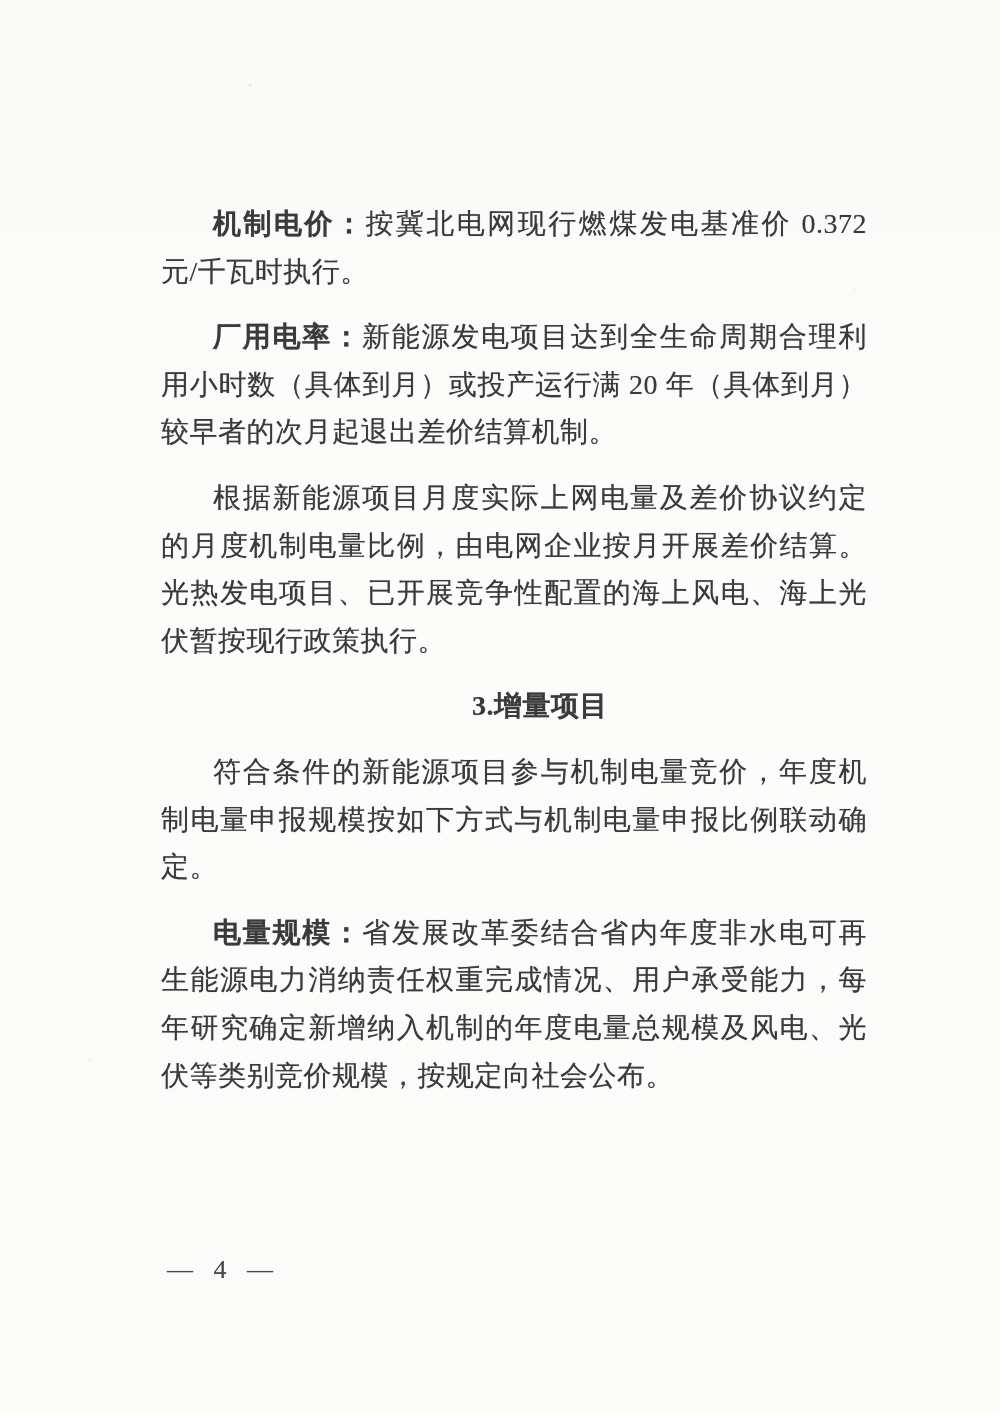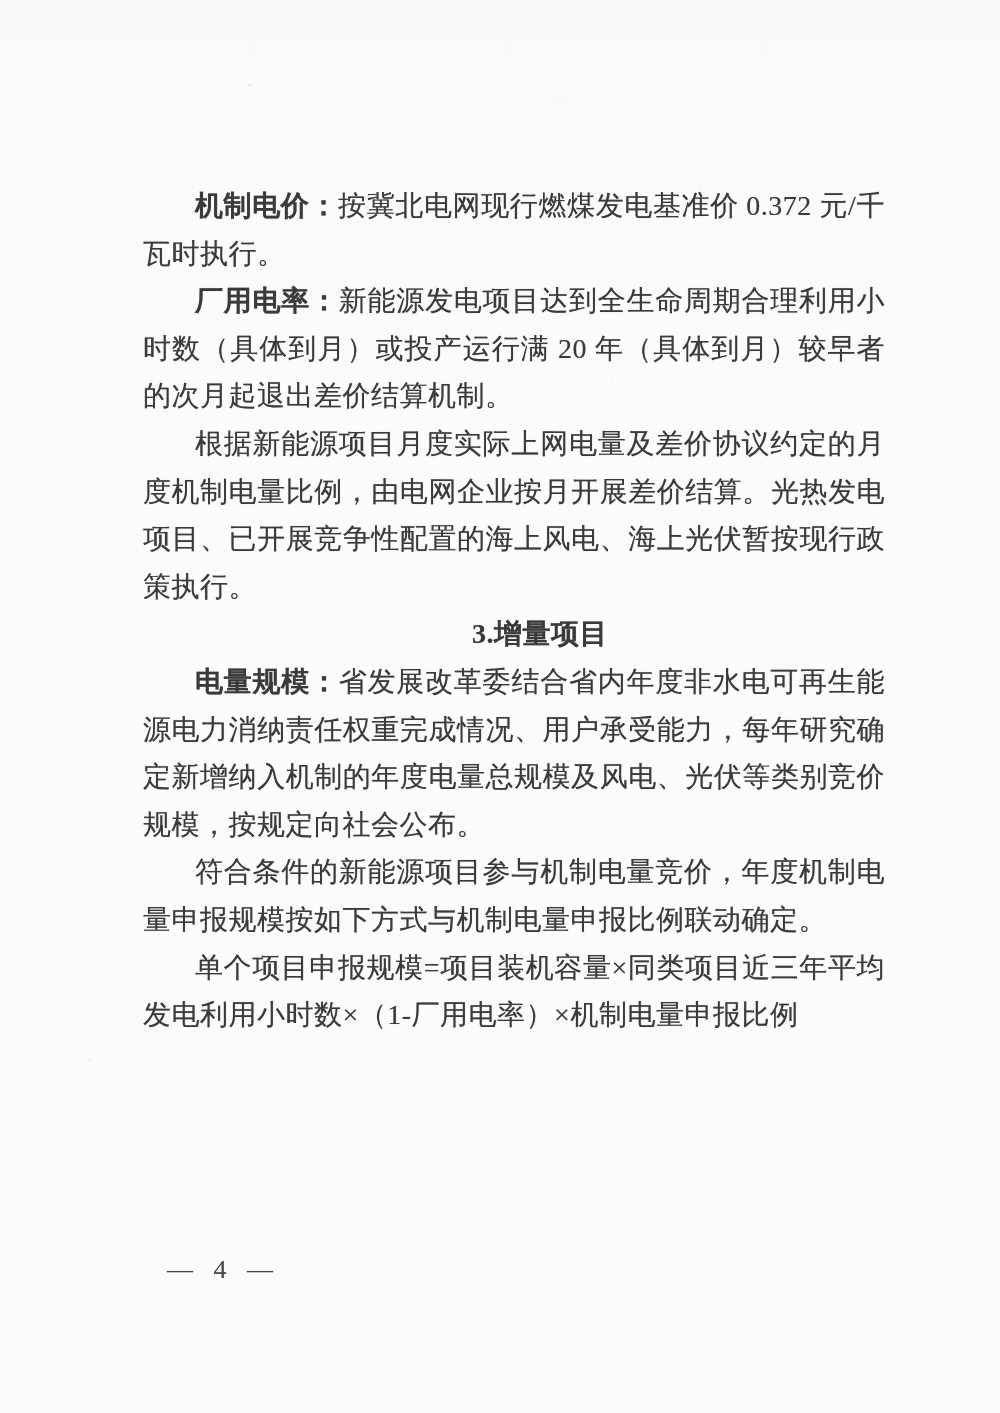--- a/index.html
+++ b/index.html
@@ -30,21 +30,21 @@
     position:absolute;
     left:143px; top:182px;
     width:742px;
     color:#3a3a3c;
     font-size:28px;
     line-height:47.6px;
     text-align:justify;
     text-shadow:0 0 .7px rgba(70,70,72,.55);
   }
   .textblock p{
-    margin:0;
+    margin:18px;
     text-indent:52px;
     letter-spacing:.5px;
   }
   .textblock p.heading{
     font-weight:bold;
     text-align:center;
   }
   .textblock b{font-weight:bold;}
   .pagenum{
     position:absolute;
@@ -60,19 +60,18 @@
 <body>
 
 <div class="page">
   <div class="noise"></div>
 
   <div class="textblock" id="textblock">
       <p><b>机制电价：</b><span>按冀北电网现行燃煤发电基准价 0.372 元/千瓦时执行。</span></p>
       <p><b>厂用电率：</b><span>新能源发电项目达到全生命周期合理利用小时数（具体到月）或投产运行满 20 年（具体到月）较早者的次月起退出差价结算机制。</span></p>
       <p><span>根据新能源项目月度实际上网电量及差价协议约定的月度机制电量比例，由电网企业按月开展差价结算。光热发电项目、已开展竞争性配置的海上风电、海上光伏暂按现行政策执行。</span></p>
       <p class="heading"><b>3.增量项目</b></p>
+      <p><span>符合条件的新能源项目参与机制电量竞价，年度机制电量申报规模按如下方式与机制电量申报比例联动确定。</span></p>
       <p><b>电量规模：</b><span>省发展改革委结合省内年度非水电可再生能源电力消纳责任权重完成情况、用户承受能力，每年研究确定新增纳入机制的年度电量总规模及风电、光伏等类别竞价规模，按规定向社会公布。</span></p>
-      <p><span>符合条件的新能源项目参与机制电量竞价，年度机制电量申报规模按如下方式与机制电量申报比例联动确定。</span></p>
-      <p><span>单个项目申报规模=项目装机容量×同类项目近三年平均发电利用小时数×（1-厂用电率）×机制电量申报比例</span></p>
     </div>
 
   <div class="pagenum">— 4 —</div>
 </div>
 
 </body></html>

